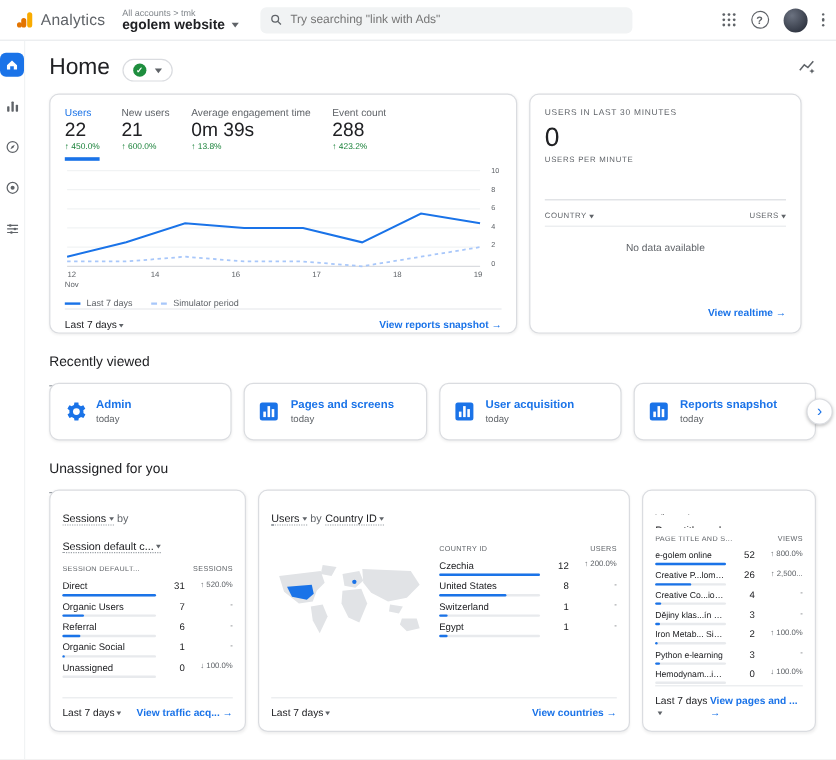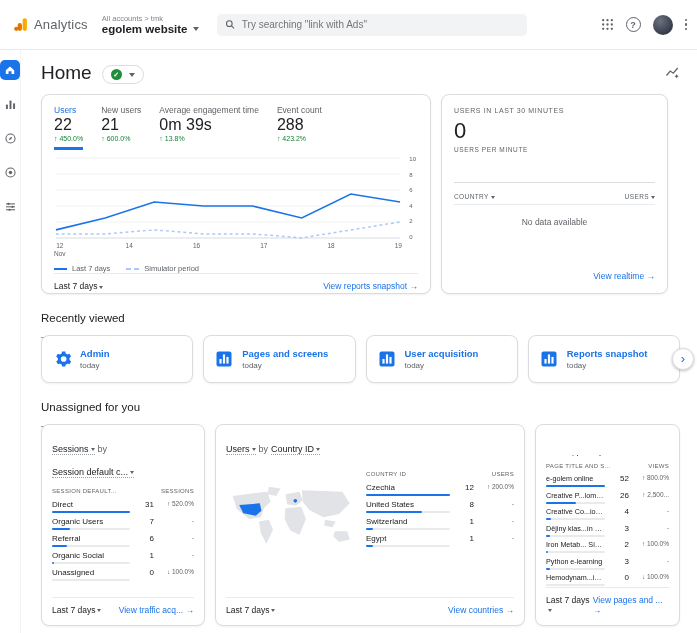--- a/index.html
+++ b/index.html
@@ -3,21 +3,21 @@
 <meta charset="utf-8">
 <style>
   * { margin:0; padding:0; box-sizing:border-box; }
   html,body { background:#e8e8e8; }
   .screen {
     width:697px; height:633px; background:#fff; position:relative;
     font-family:"Liberation Sans", sans-serif; color:#202124; overflow:hidden;
     margin:0 auto;
   }
   
-  .topbar { height:50px; display:flex; align-items:center; padding:0 10px 0 12px; border-bottom:1px solid #e8eaed; }
+  .topbar { height:34px; display:flex; align-items:center; padding:0 10px 0 12px; border-bottom:1px solid #e8eaed; }
   .logo-wrap { display:flex; align-items:center; gap:5px; }
   .app-name { font-size:13px; color:#5f6368; letter-spacing:.2px; }
   .prop-switch { margin-left:14px; cursor:pointer; }
   .acct-path { font-size:7.5px; color:#80868b; }
   .prop-name { font-size:11.5px; font-weight:bold; color:#202124; display:flex; align-items:center; gap:4px; }
   .searchbar { margin-left:18px; width:310px; height:22px; background:#f1f3f4; border-radius:5px; display:flex; align-items:center; padding:0 8px; gap:6px; }
   .searchbar input { border:none; background:transparent; outline:none; font-size:10px; color:#5f6368; width:100%; font-family:"Liberation Sans",sans-serif; }
   .hright { margin-left:auto; display:flex; align-items:center; gap:12px; }
   .help-circle { width:15px; height:15px; border:1.5px solid #5f6368; border-radius:50%; display:flex; align-items:center; justify-content:center; }
   .help-circle::before { content:"?"; font-size:9px; color:#5f6368; font-weight:bold; }
@@ -56,21 +56,21 @@
   .yticks { position:absolute; right:-14px; top:0; height:84px; display:flex; flex-direction:column; justify-content:space-between; font-size:6px; color:#5f6368; }
   .xticks { display:flex; justify-content:space-between; margin:2px 16px 0 0; font-size:6.5px; color:#5f6368; }
   .xtick { text-align:center; line-height:1.25; }
   .legend { display:flex; gap:16px; margin-top:6px; align-items:center; }
   .legend .item { display:flex; align-items:center; gap:5px; font-size:7.5px; color:#5f6368; }
   .swatch-line { width:13px; height:2px; background:#1a73e8; }
   .swatch-dash { width:13px; border-top:2px dashed #a8c7fa; }
   .cdivider { border-top:1px solid #e8eaed; margin-top:auto; }
   .card-footer { display:flex; justify-content:space-between; align-items:center; padding-top:7px; }
   .range-btn { font-size:8.5px; color:#202124; cursor:pointer; }
-  .view-link { font-size:8.5px; color:#1a73e8; font-weight:normal; cursor:pointer; text-decoration:none; }
+  .view-link { font-size:8.5px; color:#1a73e8; font-weight:bold; cursor:pointer; text-decoration:none; }
   
   .realtime-card { width:227px; height:200px; padding:12px; display:flex; flex-direction:column; }
   .rt-title { font-size:7px; color:#5f6368; letter-spacing:.6px; }
   .rt-value { font-size:22px; margin:4px 0 2px; }
   .rt-sub { font-size:6.5px; color:#5f6368; letter-spacing:.6px; }
   .rt-spark { height:26px; border-bottom:1px solid #dadce0; margin-top:4px; }
   .rt-thead { display:flex; justify-content:space-between; margin-top:10px; padding-bottom:4px; border-bottom:1px solid #e8eaed; font-size:6.5px; color:#5f6368; letter-spacing:.4px; }
   .rt-empty { font-size:8.5px; color:#5f6368; text-align:center; margin-top:12px; }
   .rt-footer { margin-top:auto; display:flex; justify-content:flex-end; }
   

